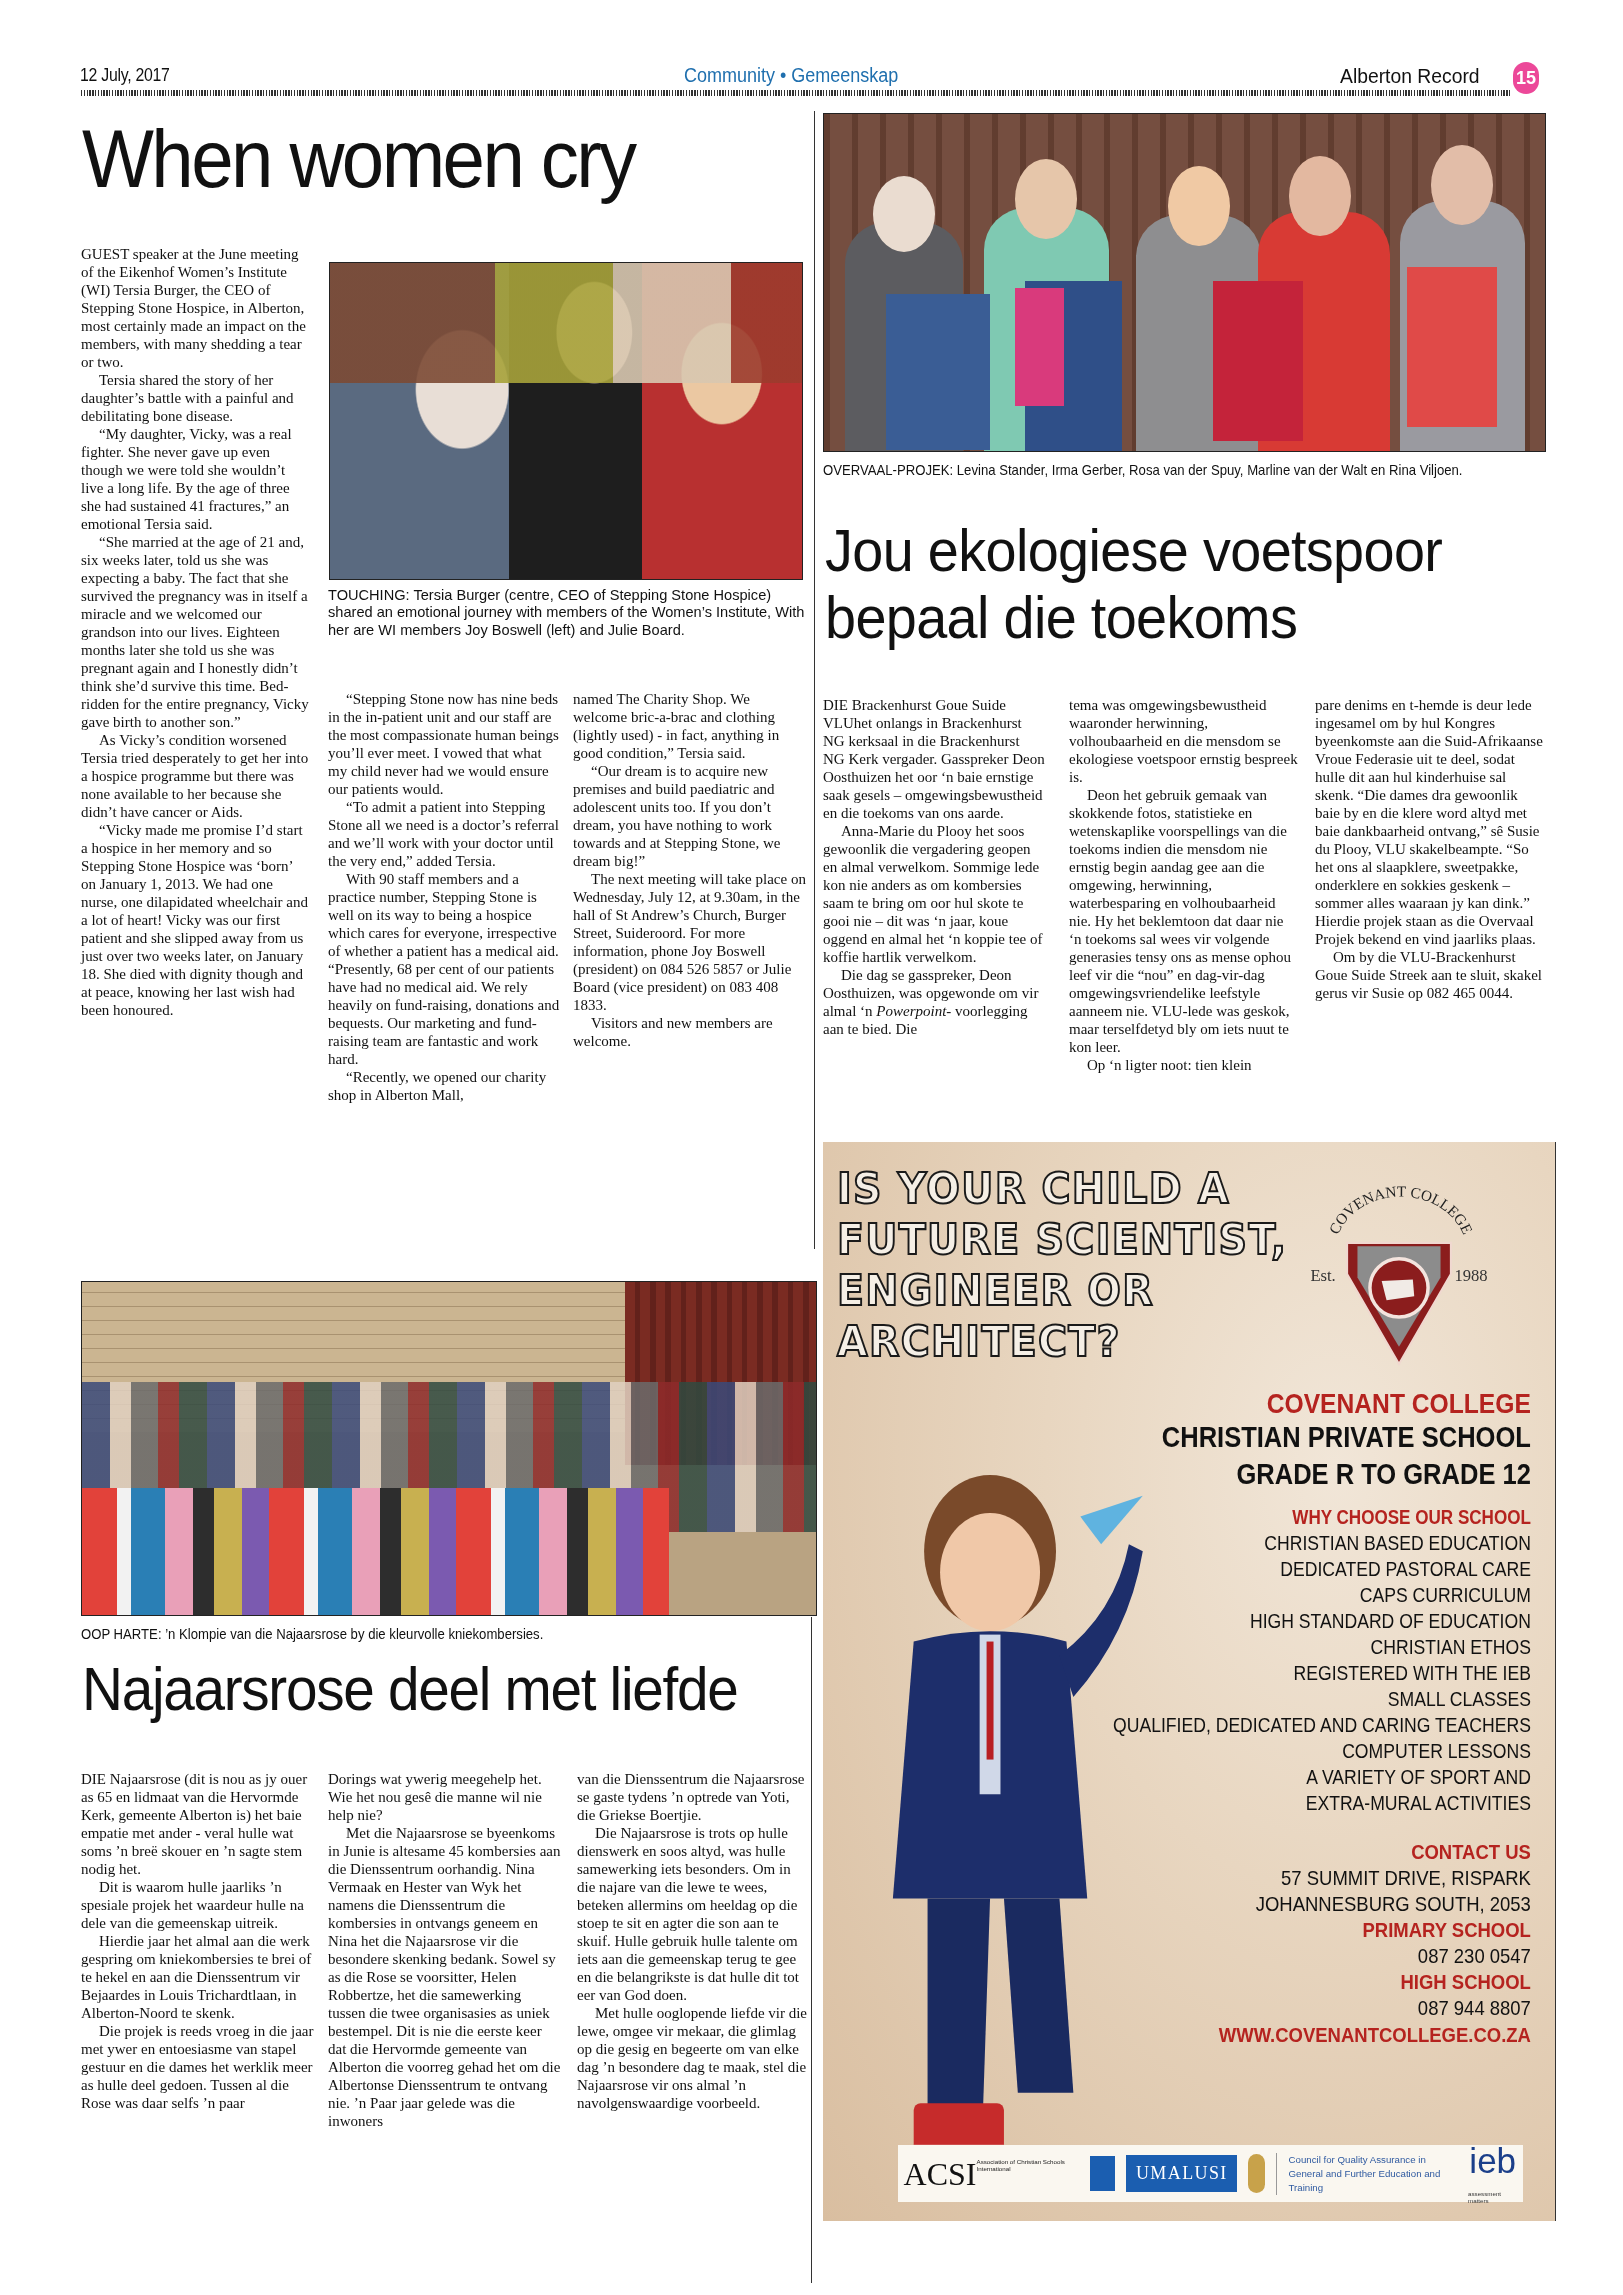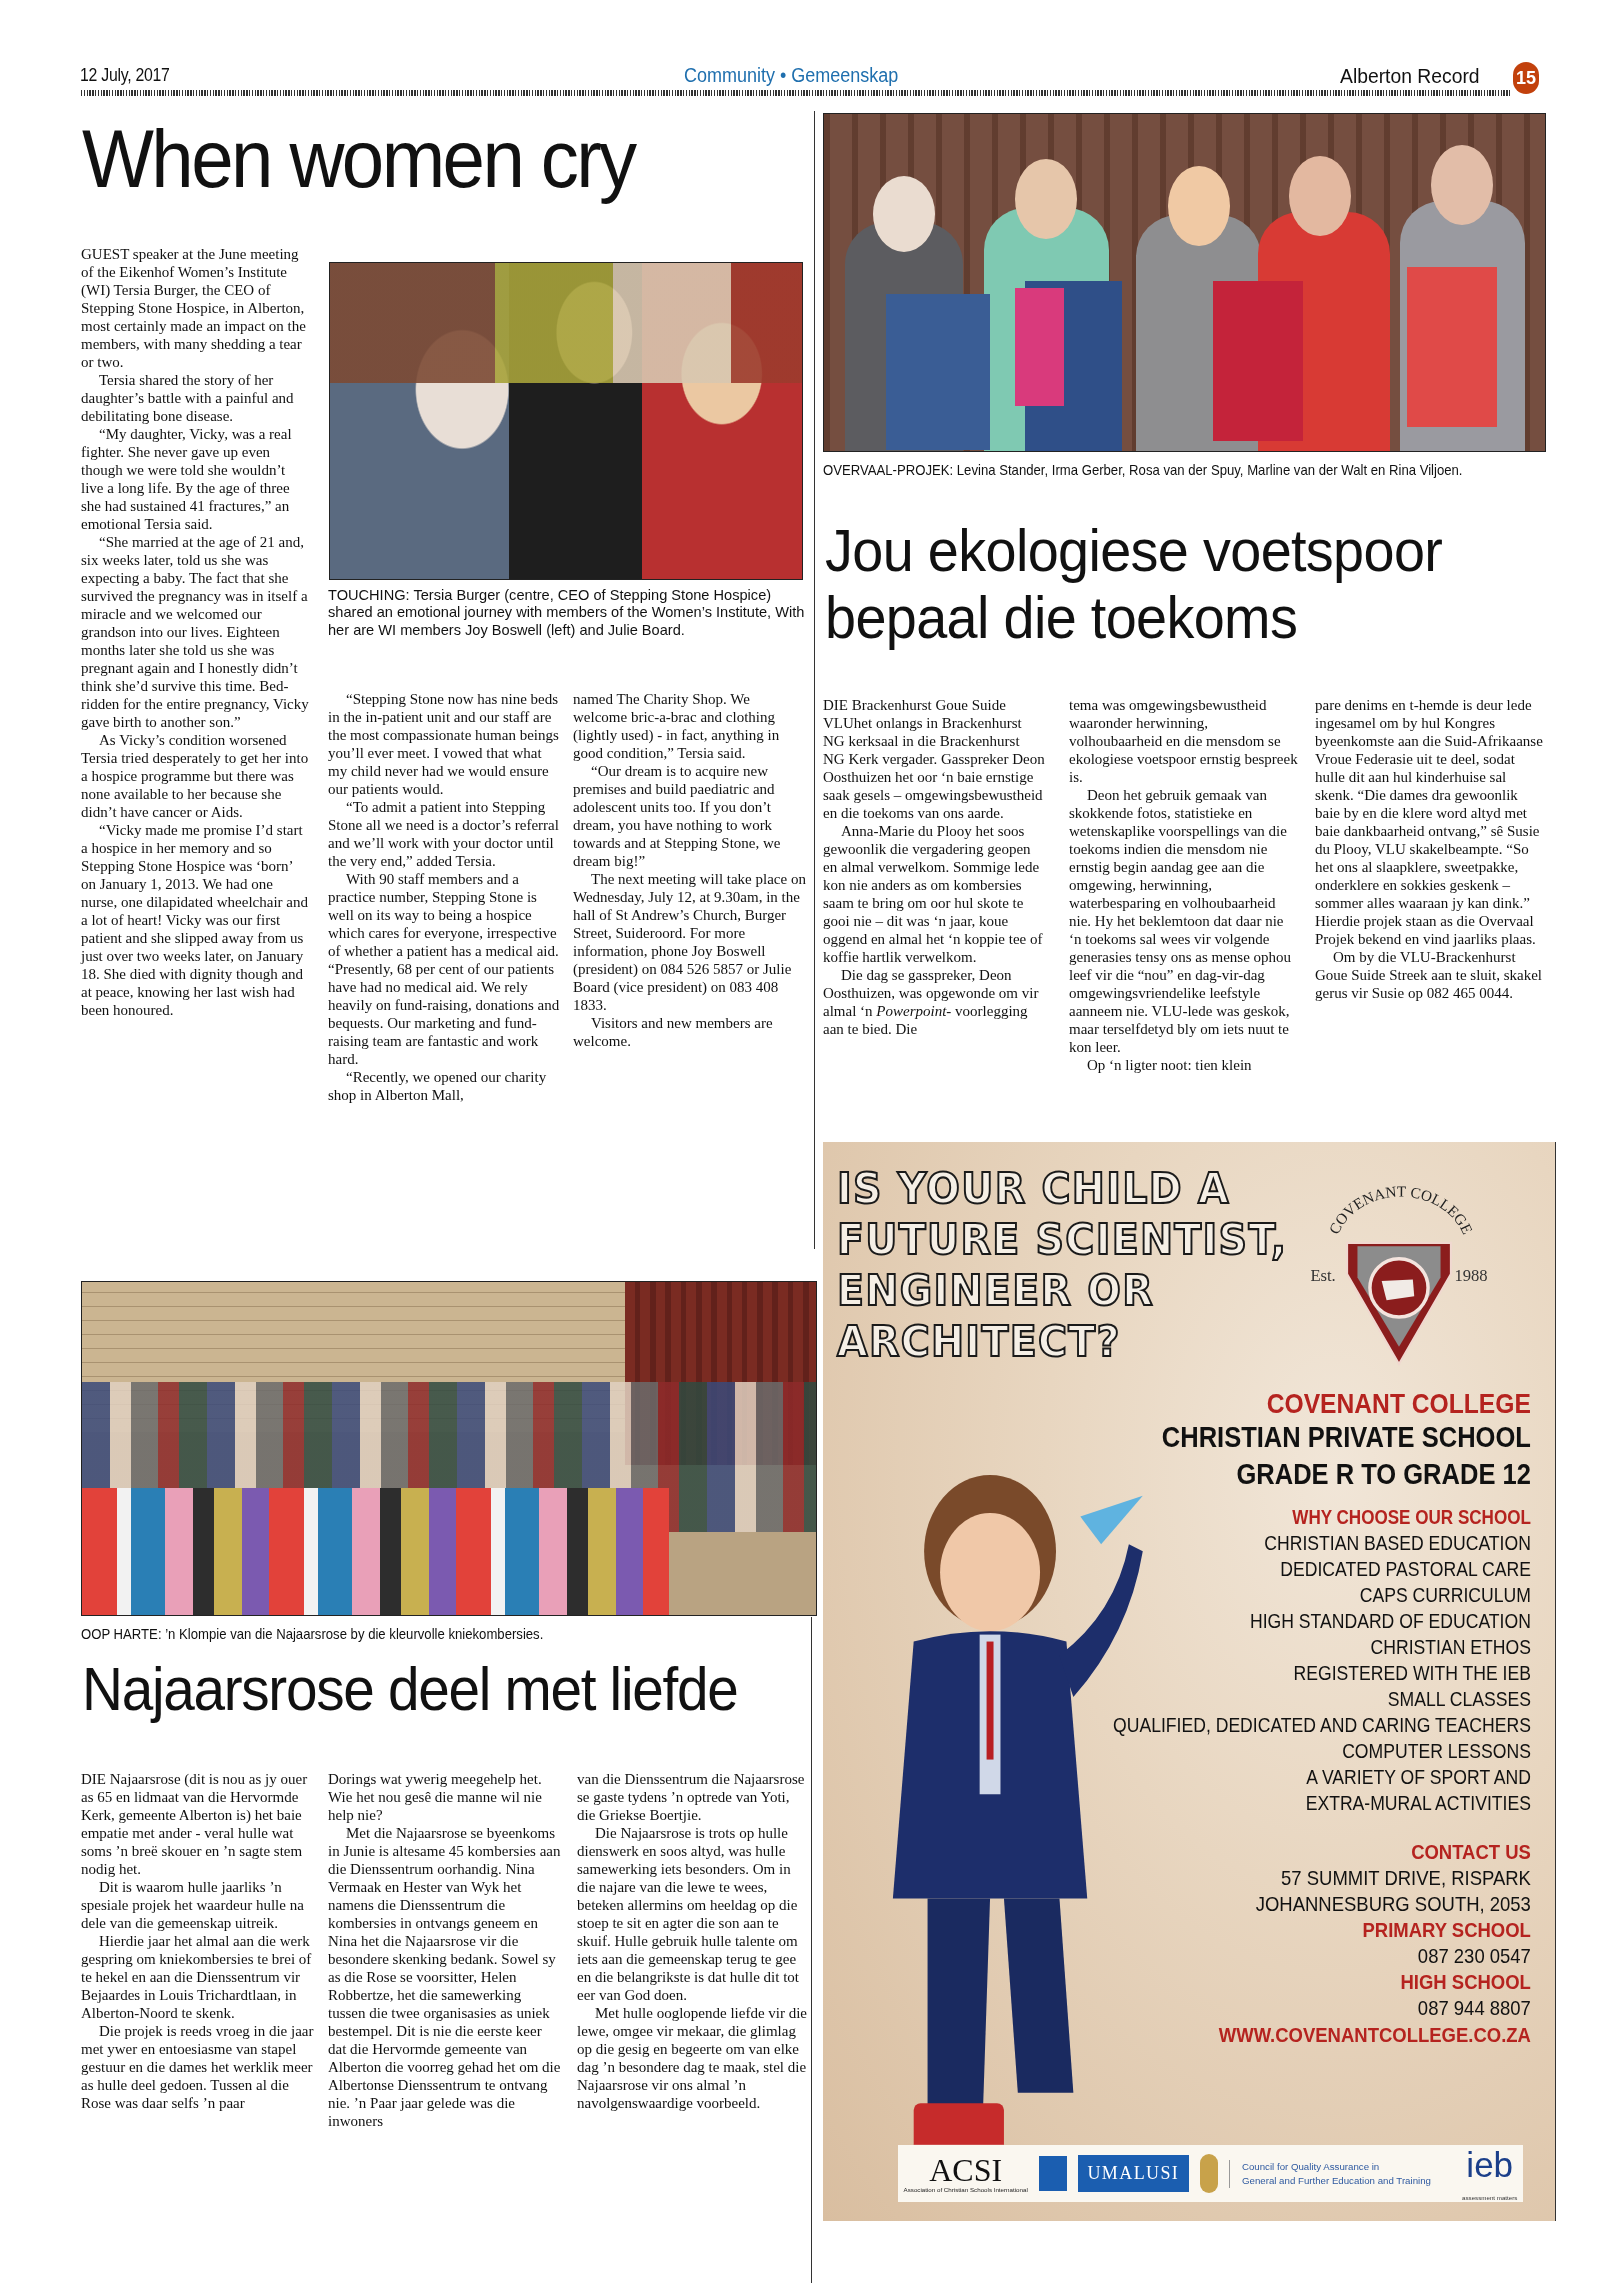--- a/index.html
+++ b/index.html
@@ -4,21 +4,21 @@
 <style>
   html, body { margin:0; padding:0; background:#fff; }
   body { width:1624px; height:2295px; position:relative; overflow:hidden; color:#111; }
   .sans { font-family:"Liberation Sans", sans-serif; }
   .abs { position:absolute; }
 
   
   #hdr-date { left:80px; top:65px; font-size:18px; letter-spacing:-0.3px; transform:scaleX(0.88); transform-origin:left; }
   #hdr-section { left:684px; top:64px; font-size:20px; color:#1f6fae; transform:scaleX(0.9); transform-origin:left; }
   #hdr-paper { left:1340px; top:64px; font-size:21px; transform:scaleX(0.92); transform-origin:left; }
-  #hdr-badge { left:1513px; top:62px; width:26px; height:32px; border-radius:13px; background:#c2410c; color:#fff; font-weight:bold; font-size:18px; text-align:center; line-height:32px; }
+  #hdr-badge { left:1513px; top:62px; width:26px; height:32px; border-radius:13px; background:#ec4899; color:#fff; font-weight:bold; font-size:18px; text-align:center; line-height:32px; }
   #hdr-rule { left:81px; top:90px; width:1429px; height:6.2px;
     background: repeating-linear-gradient(90deg,#333 0 1.4px,#fff 1.4px 2.8px); }
 
   
   .headline { font-family:"Liberation Sans", sans-serif; font-weight:normal; line-height:1; margin:0; transform-origin:left top; }
   #h1 { left:82px; top:118px; font-size:82px; letter-spacing:-2.8px; transform:scaleX(0.93); }
   #h2 { left:825px; top:517px; font-size:60px; line-height:67px; letter-spacing:-0.7px; transform:scaleX(0.93); width:764px; }
   #h3 { left:82px; top:1659px; font-size:61px; letter-spacing:-1.4px; transform:scaleX(0.93); }
 
   
@@ -236,21 +236,21 @@
     <div class="reg" style="font-size:21px; line-height:26px;">57 SUMMIT DRIVE, RISPARK</div>
     <div class="reg" style="font-size:21px; line-height:26px;">JOHANNESBURG SOUTH, 2053</div>
     <div class="red" style="font-size:21px; line-height:26px;">PRIMARY SCHOOL</div>
     <div class="reg" style="font-size:21px; line-height:26px;">087 230 0547</div>
     <div class="red" style="font-size:21px; line-height:26px;">HIGH SCHOOL</div>
     <div class="reg" style="font-size:21px; line-height:26px;">087 944 8807</div>
     <div class="red" style="font-size:21px; line-height:28px;">WWW.COVENANTCOLLEGE.CO.ZA</div>
   </div>
 
   <div class="logos">
-    <div style="display:flex; flex-direction:column;align-items:center;">
+    <div style="display:flex; flex-direction:row;">
       <span style="font-family:'Liberation Serif',serif; font-size:32px; line-height:32px; color:#111;">ACSI</span>
       <span style="font-family:'Liberation Sans',sans-serif; font-size:6.2px; color:#222;">Association of Christian Schools International</span>
     </div>
     <div style="width:28px; height:35px; background:#1b5eb0;"></div>
     <div style="background:#1b5eb0; color:#fff; font-family:'Liberation Serif',serif; font-size:18px; padding:8.3px 9.7px; letter-spacing:1.4px;">UMALUSI</div>
     <div style="width:18px; height:39px; border-radius:9px; background:#c8a24a;"></div>
     <div style="font-family:'Liberation Sans',sans-serif; font-size:9.7px; line-height:14px; color:#2f5aa0; border-left:0.7px solid #999; padding-left:12px;">
       <div>Council for Quality Assurance in</div>
       <div>General and Further Education and Training</div>
     </div>

